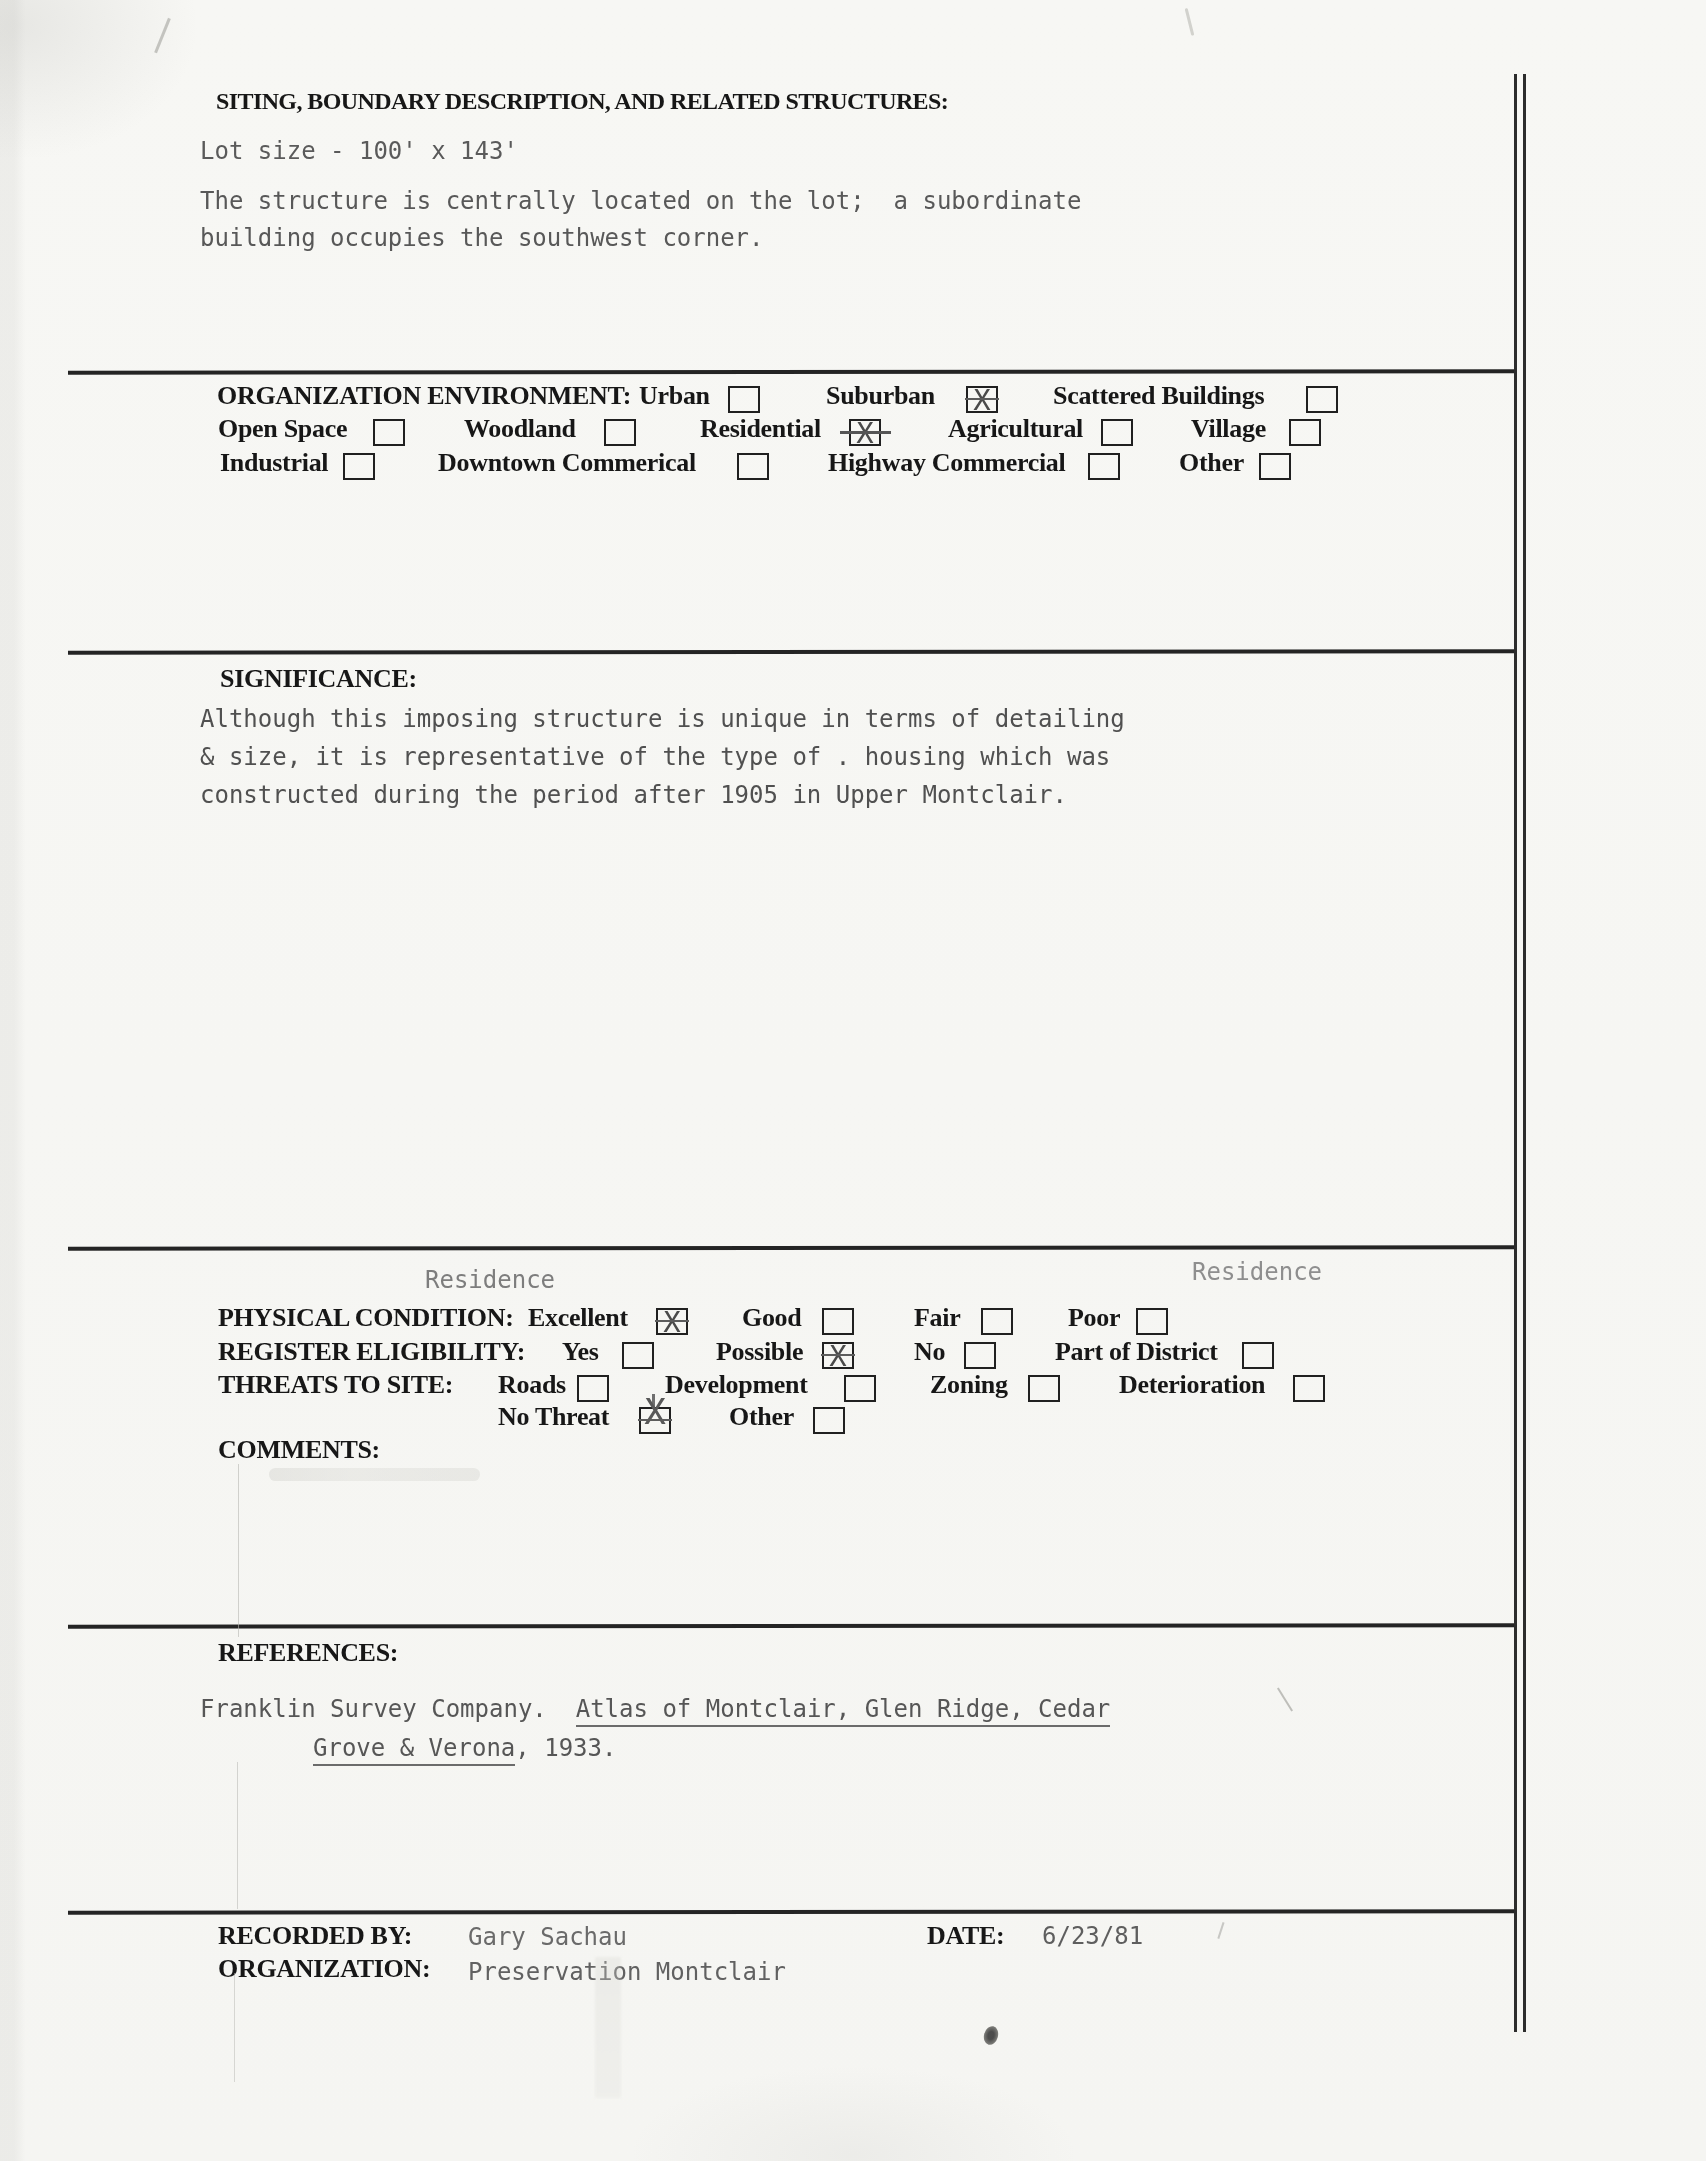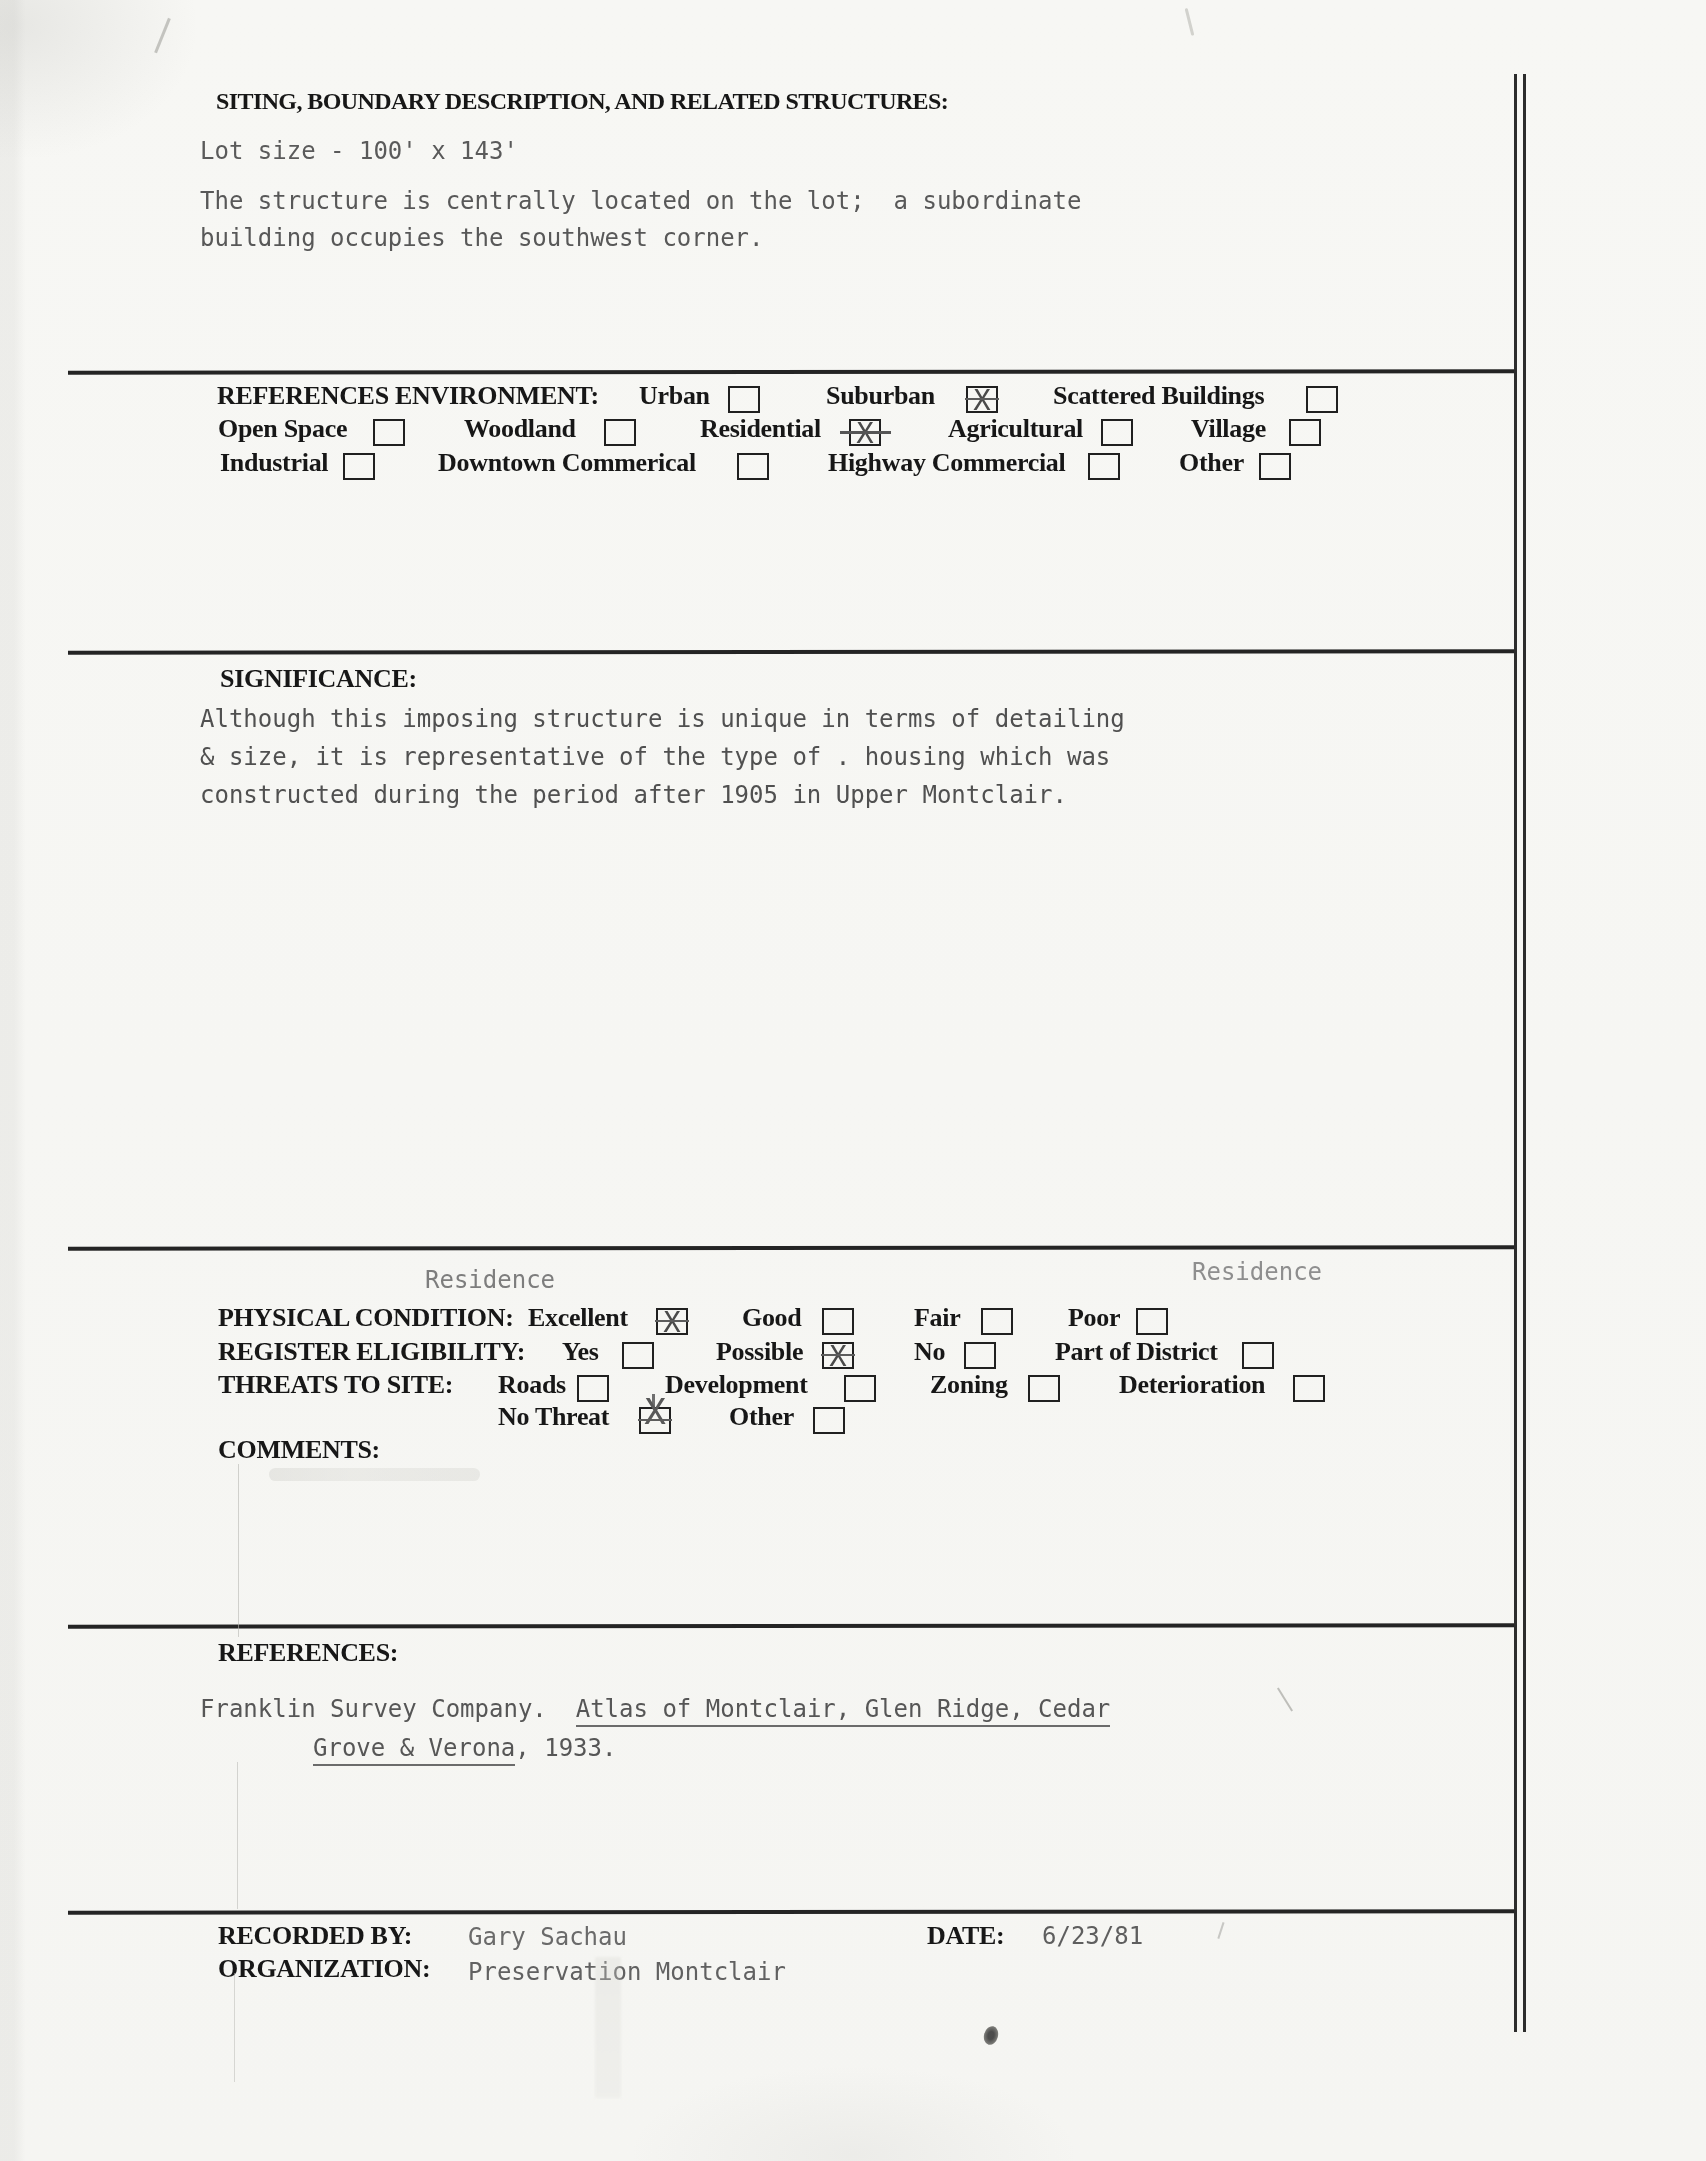--- a/index.html
+++ b/index.html
@@ -42,21 +42,21 @@
 <div class="page">
 
   <div class="lab hdr" style="left:216px;top:88px;">SITING, BOUNDARY DESCRIPTION, AND RELATED STRUCTURES:</div>
   <div class="tw" style="left:200px;top:132px;color:#5a5a5a;">Lot size - 100' x 143'</div>
   <div class="tw" style="left:200px;top:219px;color:#585858;">building occupies the southwest corner.</div>
   <div class="tw" style="left:200px;top:182px;color:#585858;">The structure is centrally located on the lot;  a subordinate</div>
 
   <div class="hr" style="top:370px;"></div>
 
   <div class="row" style="top:381px;">
-    <span class="olab" style="left:217px;">REFERENCES ENVIRONMENT:</span>
+    <span class="olab" style="left:217px;">ORGANIZATION ENVIRONMENT:</span>
     <span class="olab" style="left:639px;">Urban</span>
     <span class="cb" style="left:728px;">
         <span class="x"></span>
       </span>
     <span class="olab" style="left:826px;">Suburban</span>
     <span class="cb strike" style="left:966px;">
         <span class="x">X</span>
       </span>
     <span class="olab" style="left:1053px;">Scattered Buildings</span>
     <span class="cb" style="left:1306px;">

